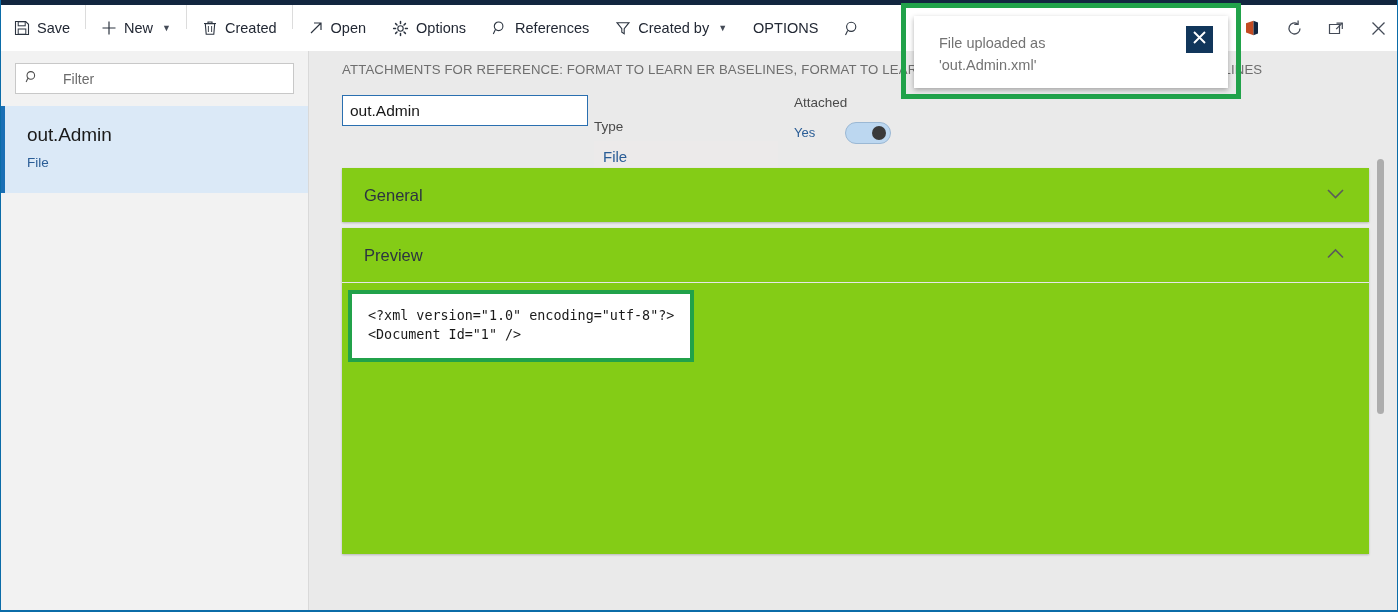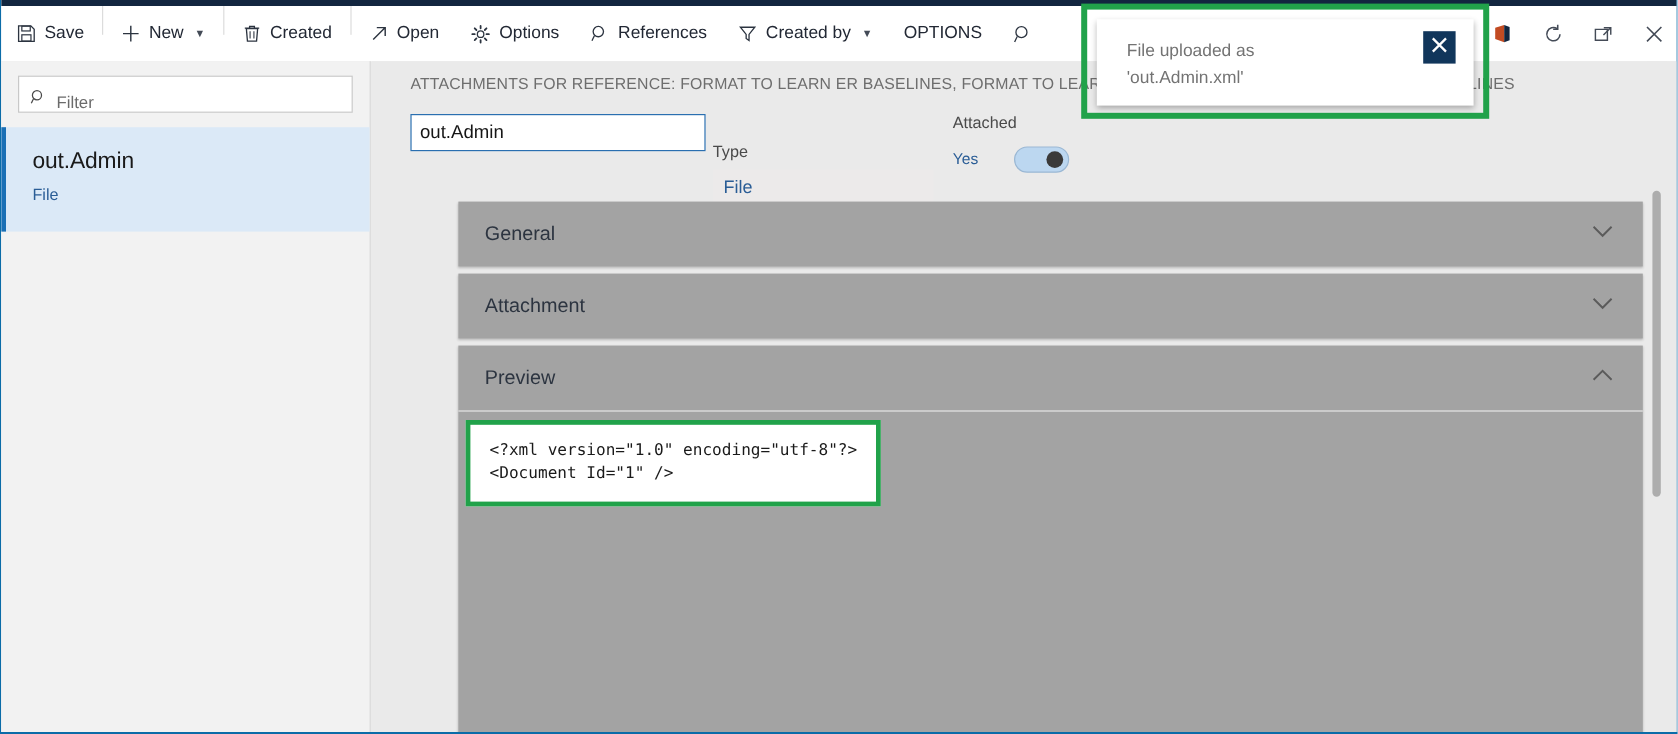--- a/index.html
+++ b/index.html
@@ -59,22 +59,22 @@
     position: absolute; top: 0; left: 0;
     width: 308px; height: 559px;
     background: #f2f2f2;
     border-right: 1px solid #d9d9d9;
   }
   .filter-wrap {
     margin: 12px 14px 0 14px;
     height: 31px;
     background: #ffffff;
     border: 1px solid #c8c8c8;
-    display: flex; align-items: flex-end;
-    padding: 0 9px; gap: 8px;
+    display: flex; align-items: center;
+    padding: 0 9px; gap: 24px;
   }
   .filter-input {
     border: 0; outline: none; flex: 1;
     font-family: "Liberation Sans", sans-serif;
     font-size: 14px; color: #2c2c2c;
     background: transparent;
   }
   .filter-input::placeholder { color: #6b6b6b; }
   .list-item {
     position: relative;
@@ -151,24 +151,23 @@
     width: 14px; height: 14px; border-radius: 50%;
     background: #3a3a3a;
   }
 
   
   .cards {
     position: absolute; top: 117px; left: 32px;
     width: 1027px; height: 442px;
   }
   .card {
-    background: #a3a3a3;
+    background: #84cc16;
     box-shadow: 0 1px 2px rgba(0,0,0,0.22);
     margin-bottom: 6px;
-    margin-left: 40px;
   }
   .card-header {
     height: 54px;
     display: flex; align-items: center;
     padding: 0 24px 0 22px;
     cursor: pointer;
   }
   .card-title {
     flex: 1;
     font-size: 16.5px; color: #2c3440;
@@ -410,30 +409,20 @@
           <div class="card-header">
             <span class="card-title">General</span>
             <span class="chev">
               <svg width="19" height="12" viewBox="0 0 19 12">
                   <path d="M2 2l7.5 7.5L17 2" fill="none" stroke="#5b5b5b" stroke-width="1.6"></path>
                 </svg>
             </span>
           </div>
         </div>
 
-        <div class="card">
-          <div class="card-header">
-            <span class="card-title">Attachment</span>
-            <span class="chev">
-              <svg width="19" height="12" viewBox="0 0 19 12">
-                  <path d="M2 2l7.5 7.5L17 2" fill="none" stroke="#5b5b5b" stroke-width="1.6"></path>
-                </svg>
-            </span>
-          </div>
-        </div>
 
         <div class="card">
           <div class="card-header">
             <span class="card-title">Preview</span>
             <span class="chev">
               <svg width="19" height="12" viewBox="0 0 19 12">
                   <path d="M2 9.5L9.5 2L17 9.5" fill="none" stroke="#5b5b5b" stroke-width="1.6"></path>
                 </svg>
             </span>
           </div>

